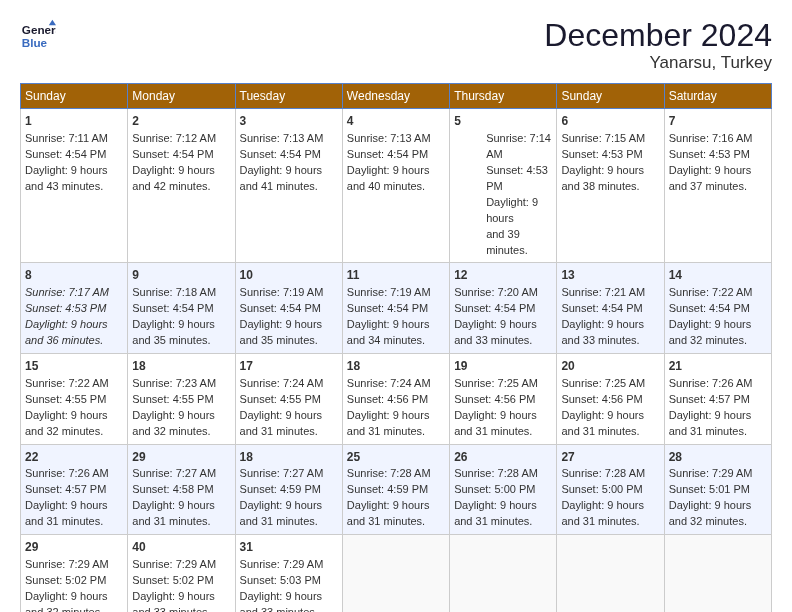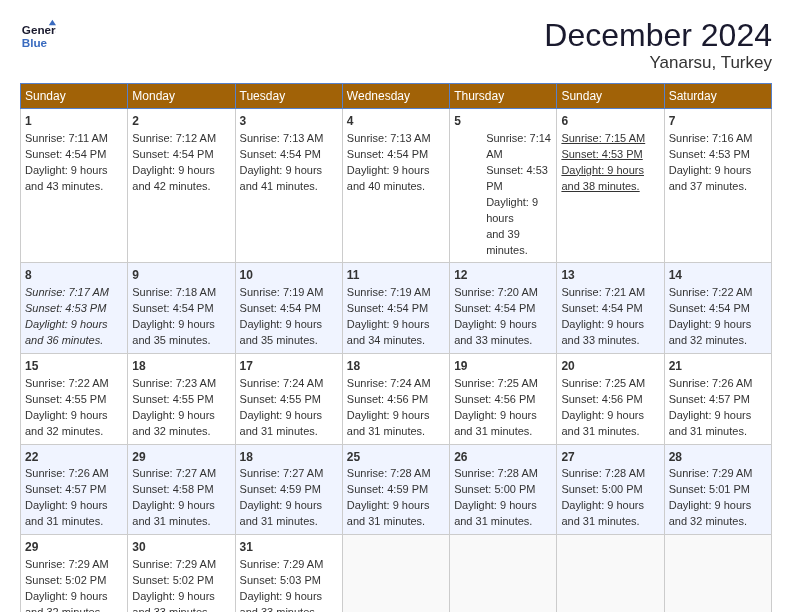--- a/index.html
+++ b/index.html
@@ -150,21 +150,21 @@
           </td>
           <td>
             <span class="day-num">5</span>
             <div class="day-info" style="white-space: pre-line; margin-left: 32px;">Sunrise: 7:14 AM
 Sunset: 4:53 PM
 Daylight: 9 hours
 and 39 minutes.</div>
           </td>
           <td>
             <span class="day-num">6</span>
-            <div class="day-info" style="white-space: pre-line; text-decoration: underline;">Sunrise: 7:15 AM
+            <div class="day-info" style="white-space: pre-line;">Sunrise: 7:15 AM
 Sunset: 4:53 PM
 Daylight: 9 hours
 and 38 minutes.</div>
           </td>
           <td>
             <span class="day-num">7</span>
             <div class="day-info" style="white-space: pre-line;">Sunrise: 7:16 AM
 Sunset: 4:53 PM
 Daylight: 9 hours
 and 37 minutes.</div>
@@ -325,21 +325,21 @@
         </tr>
         <tr>
           <td>
             <span class="day-num">29</span>
             <div class="day-info" style="white-space: pre-line;">Sunrise: 7:29 AM
 Sunset: 5:02 PM
 Daylight: 9 hours
 and 32 minutes.</div>
           </td>
           <td>
-            <span class="day-num">30</span>
+            <span class="day-num">40</span>
             <div class="day-info" style="white-space: pre-line;">Sunrise: 7:29 AM
 Sunset: 5:02 PM
 Daylight: 9 hours
 and 33 minutes.</div>
           </td>
           <td>
             <span class="day-num">31</span>
             <div class="day-info" style="white-space: pre-line;">Sunrise: 7:29 AM
 Sunset: 5:03 PM
 Daylight: 9 hours

